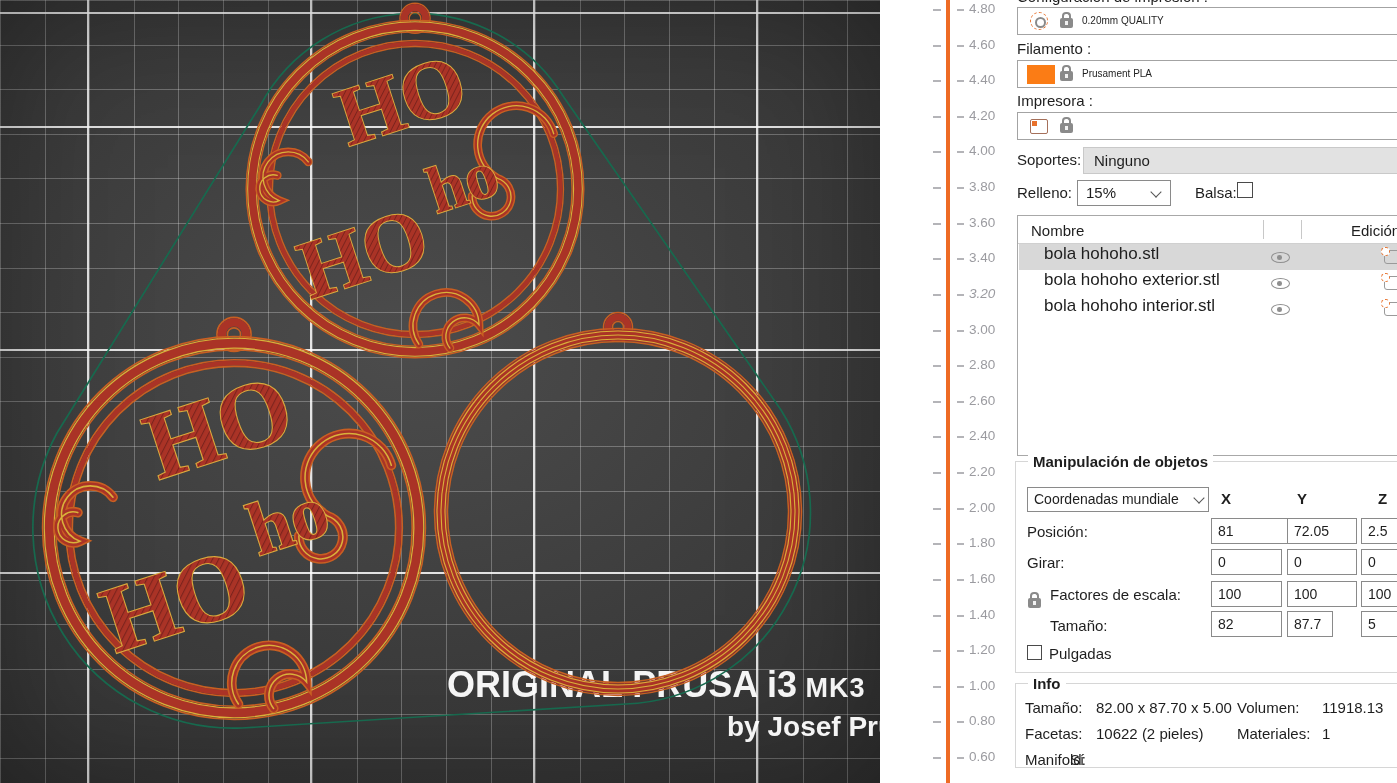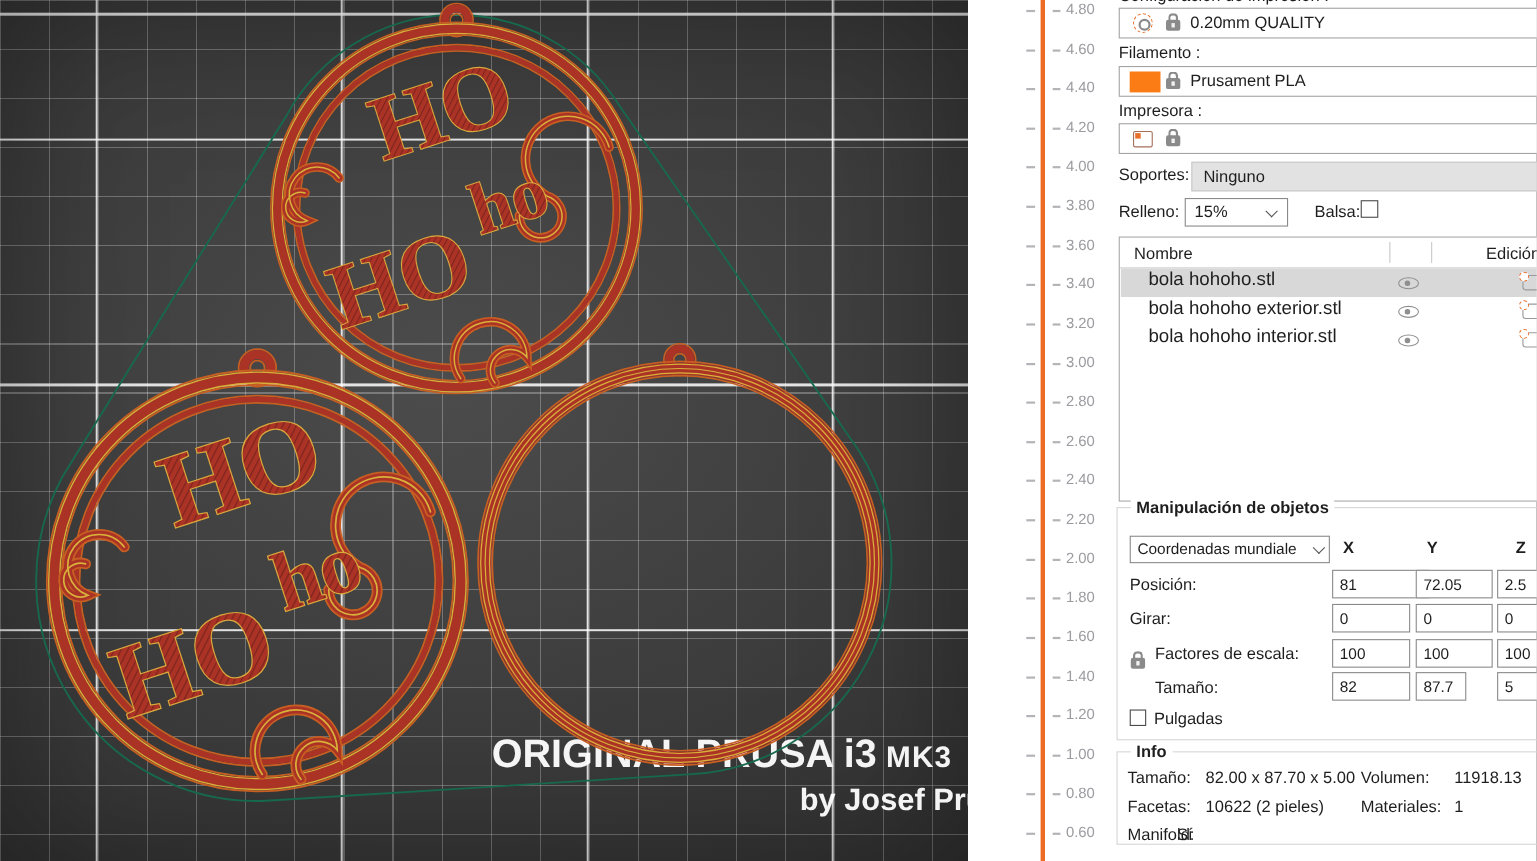--- a/index.html
+++ b/index.html
@@ -39,21 +39,21 @@
   #ruler { position:absolute; left:880px; top:0; width:135px; height:783px; background:#fff; }
   #ruler-bar { position:absolute; left:66px; top:0; width:4px; height:783px; background:#ee6b24; }
   .tick { position:absolute; left:0; width:135px; height:18px; }
   .tick .dashL { position:absolute; left:53px; top:8px; width:8px; height:2px; background:#b4b4b8; }
   .tick .dashR { position:absolute; left:77px; top:8px; width:7px; height:2px; background:#b4b4b8; }
   .tick .tval  { position:absolute; left:89px; top:0; font-size:13.5px; color:#9b9ba0; }
   
   .s-label { position:absolute; font-size:15px; color:#1e1e1e; white-space:nowrap; }
   .combo { position:absolute; left:1017px; width:392px; height:28px; background:#fff;
            border:1px solid #a3a3a3; }
-  .combo .ctext { position:absolute; left:64px; top:0; line-height:26px; font-size:15px; white-space:nowrap; }
+  .combo .ctext { position:absolute; left:64px; top:0; line-height:26px; font-size:10px; white-space:nowrap; }
   
   .gear-ic { position:absolute; left:12px; top:4px; width:18px; height:18px; border:1.6px dashed #e8702a;
              border-radius:50%; }
   .gear-ic::after { content:''; position:absolute; left:3.5px; top:3.5px; width:7px; height:7px;
              border:2.6px solid #8a8a8a; border-radius:50%; }
   .swatch { position:absolute; left:9px; top:4px; width:28px; height:19px; background:#fb7c15; }
   .printer-ic { position:absolute; left:12px; top:6px; width:18px; height:15px;
              border:1.6px solid #a5705a; border-radius:2px; }
   .printer-ic::before { content:''; position:absolute; left:1px; top:1px; width:5px; height:5px; background:#e8702a; }
   .lock { position:absolute; width:13px; height:10px; background:#8a8a8a; border-radius:2px; }
@@ -201,21 +201,21 @@
       <div class="tick" style="top: 214.72px;">
         <span class="dashL"></span>
         <span class="dashR"></span>
         <span class="tval">3.60</span>
       </div>
       <div class="tick" style="top: 250.34px;">
         <span class="dashL"></span>
         <span class="dashR"></span>
         <span class="tval">3.40</span>
       </div>
-      <div class="tick" style="top: 285.96px;">
+      <div class="tick" style="top: 285.96px; font-style: italic;">
         <span class="dashL"></span>
         <span class="dashR"></span>
         <span class="tval">3.20</span>
       </div>
       <div class="tick" style="top: 321.58px;">
         <span class="dashL"></span>
         <span class="dashR"></span>
         <span class="tval">3.00</span>
       </div>
       <div class="tick" style="top: 357.2px;">

